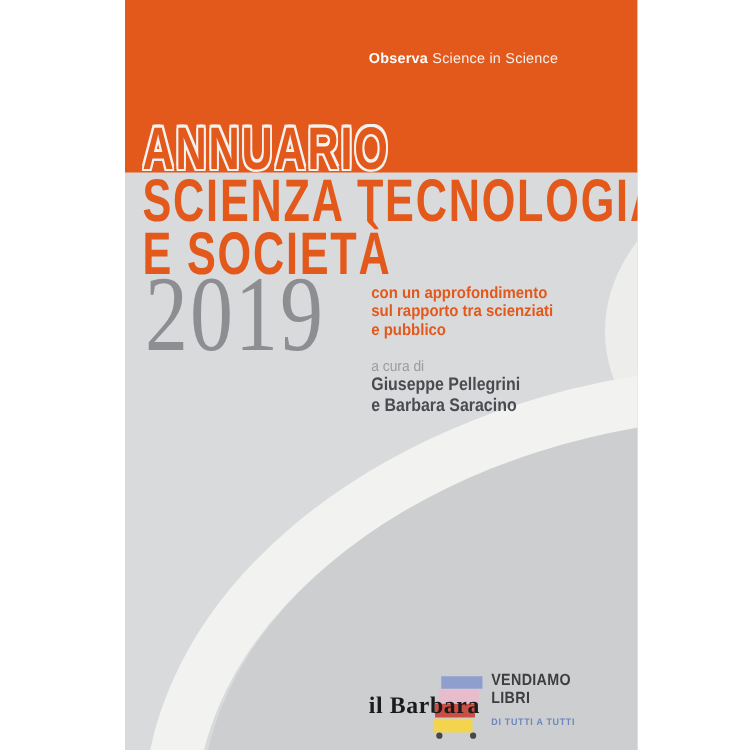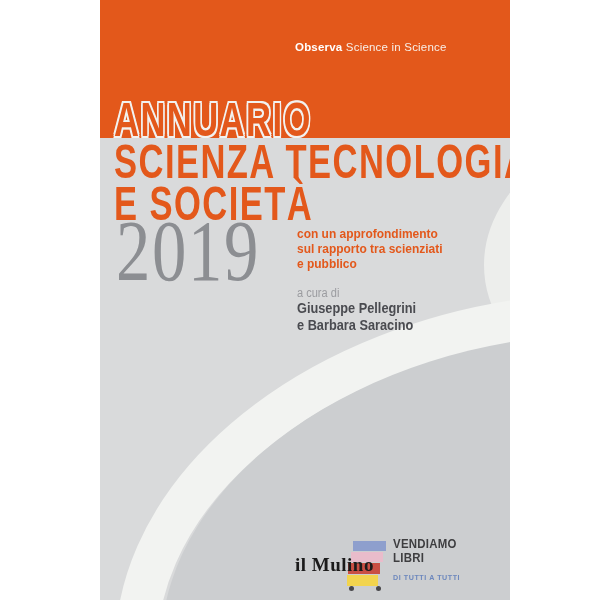--- a/index.html
+++ b/index.html
@@ -94,21 +94,21 @@
     </div>
 
     <div class="cart">
       <div class="bk bk-blue"></div>
       <div class="bk bk-pink"></div>
       <div class="bk bk-red"></div>
       <div class="bk bk-yellow"></div>
       <div class="wheel w1"></div>
       <div class="wheel w2"></div>
     </div>
-    <div class="mulino">il Mulino</div>
+    <div class="mulino">il Barbara</div>
     <div class="vendiamo">
       <div>VENDIAMO</div>
       <div>LIBRI</div>
     </div>
     <div class="tagline">DI TUTTI A TUTTI</div>
 
   </div>
 </div>
 
 </body></html>

